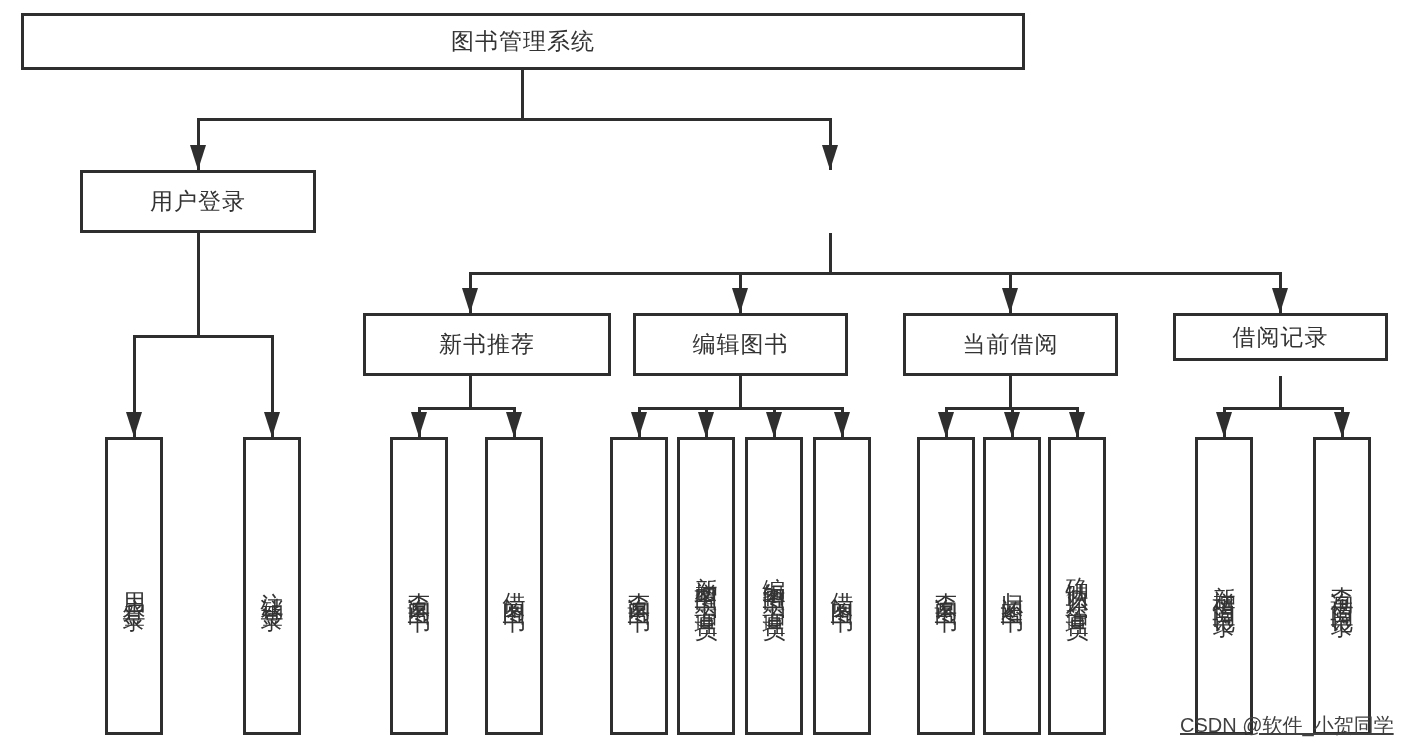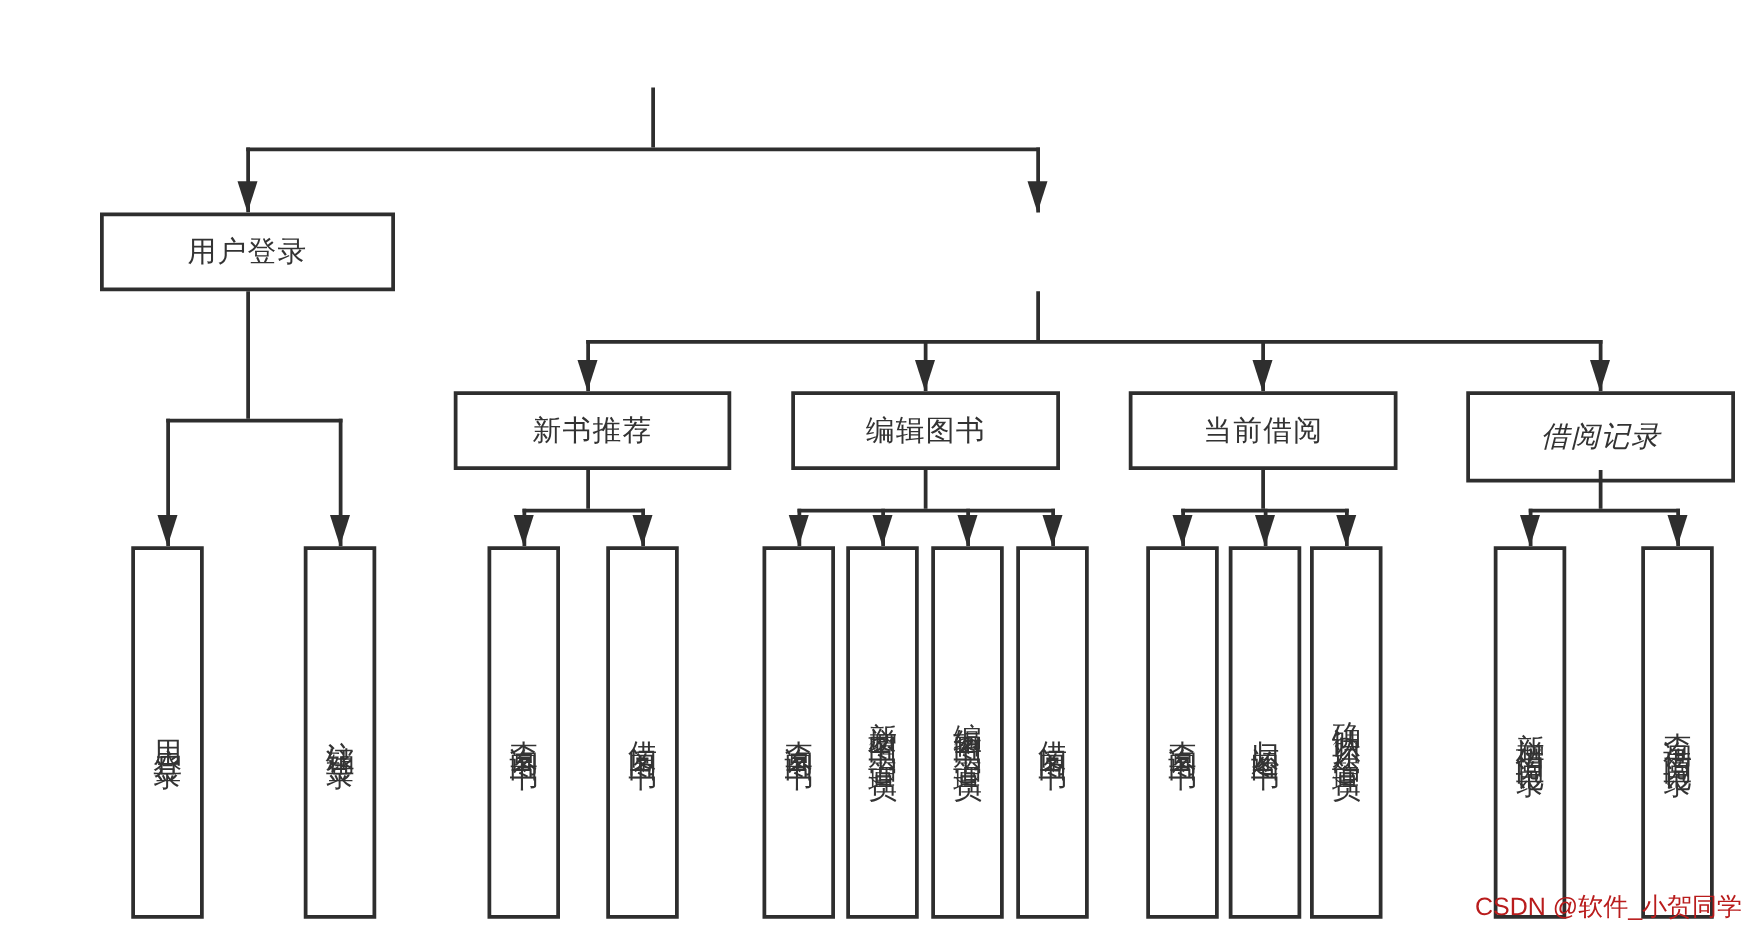--- a/index.html
+++ b/index.html
@@ -21,28 +21,31 @@
   .vline, .hline { position:absolute; background:#2e2e2e; }
   .vline { width:3px; }
   .hline { height:3px; }
   .arrow {
     position:absolute; width:0; height:0;
     border-left:8px solid transparent; border-right:8px solid transparent;
     border-top:25px solid #2e2e2e;
   }
   .watermark {
     position:absolute; left:1180px; top:712px;
-    color:#b91c1c; font-size:20px; white-space:nowrap; z-index:5;
+    color:#404040; font-size:20px; white-space:nowrap; z-index:5;text-decoration:underline;
   }
 </style>
 </head>
 <body>
 
 <div class="canvas">
 
+  <div class="box" style="left:21px; top:13px; width:1004px; height:57px;">
+    <span class="hlabel">图书管理系统</span>
+  </div>
 
   <div class="vline" style="left:521px; top:70px; height:48px;"></div>
   <div class="hline" style="left:197px; top:118px; width:635px;"></div>
   <div class="vline" style="left:197px; top:118px; height:52px;"></div>
   <div class="vline" style="left:829px; top:118px; height:52px;"></div>
   <div class="arrow" style="left:190px; top:145px;"></div>
   <div class="arrow" style="left:822px; top:145px;"></div>
 
   <div class="box" style="left:80px; top:170px; width:236px; height:63px;">
     <span class="hlabel">用户登录</span>
@@ -59,30 +62,30 @@
   <div class="hline" style="left:469px; top:272px; width:813px;"></div>
   <div class="vline" style="left:469px; top:272px; height:41px;"></div>
   <div class="vline" style="left:739px; top:272px; height:41px;"></div>
   <div class="vline" style="left:1009px; top:272px; height:41px;"></div>
   <div class="vline" style="left:1279px; top:272px; height:41px;"></div>
   <div class="arrow" style="left:462px; top:288px;"></div>
   <div class="arrow" style="left:732px; top:288px;"></div>
   <div class="arrow" style="left:1002px; top:288px;"></div>
   <div class="arrow" style="left:1272px; top:288px;"></div>
 
-  <div class="box" style="left:363px; top:313px; width:222px; height:63px;">
+  <div class="box" style="left:363px; top:313px; width:248px; height:63px;">
     <span class="hlabel">新书推荐</span>
   </div>
   <div class="box" style="left:633px; top:313px; width:215px; height:63px;">
     <span class="hlabel">编辑图书</span>
   </div>
   <div class="box" style="left:903px; top:313px; width:215px; height:63px;justify-content:center;">
     <span class="hlabel">当前借阅</span>
   </div>
-  <div class="box" style="left:1173px; top:313px; width:215px; height:73px;font-style:italic;">
+  <div class="box" style="left:1173px; top:313px; width:215px; height:48px;">
     <span class="hlabel">借阅记录</span>
   </div>
 
   <div class="vline" style="left:469px; top:376px; height:31px;"></div>
   <div class="hline" style="left:418px; top:407px; width:98px;"></div>
   <div class="vline" style="left:418px; top:407px; height:30px;"></div>
   <div class="vline" style="left:513px; top:407px; height:30px;"></div>
   <div class="arrow" style="left:411px; top:412px;"></div>
   <div class="arrow" style="left:506px; top:412px;"></div>
 

